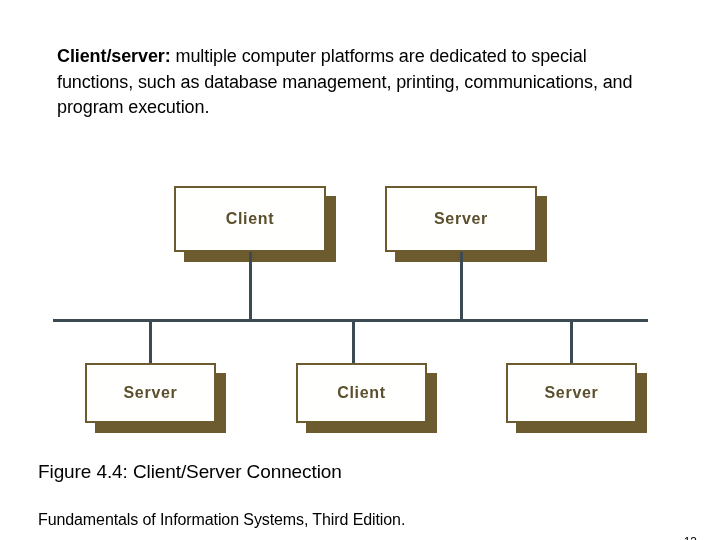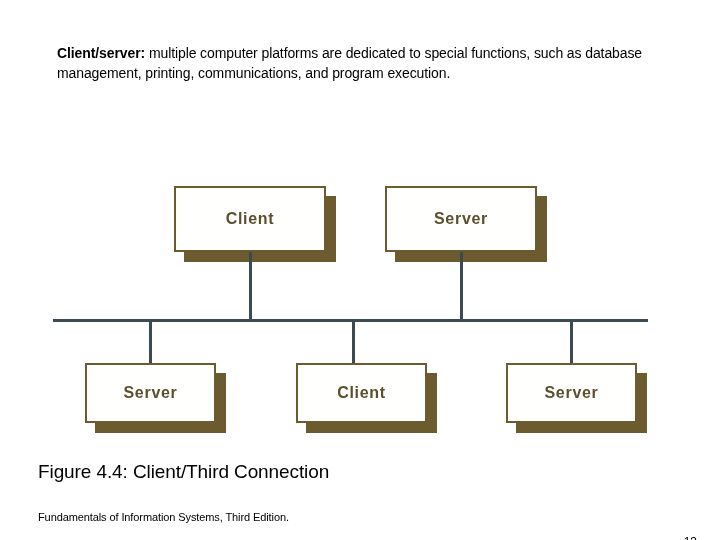--- a/index.html
+++ b/index.html
@@ -15,21 +15,21 @@
     font-family: "Liberation Sans", sans-serif;
     color: #000000;
   }
 
   
   #slide-body-text {
     position: absolute;
     left: 57px;
     top: 44px;
     width: 590px;
-    font-size: 14px;
+    font-size: 18px;
     line-height: 1.42;
     color: #000000;
     letter-spacing: -0.1px;
   }
   #slide-body-text .lead {
     font-weight: bold;
   }
 
   
   #diagram {
@@ -80,21 +80,21 @@
     font-size: 19px;
     color: #000000;
     letter-spacing: -0.1px;
   }
 
   
   #footer-text {
     position: absolute;
     left: 38px;
     top: 511px;
-    font-size: 11px;
+    font-size: 16px;
     color: #000000;
     letter-spacing: -0.1px;
   }
   #page-number {
     position: absolute;
     right: 23px;
     top: 535px;
     font-size: 12px;
     color: #000000;
   }
@@ -138,16 +138,16 @@
   <div class="node" style="left:296px; top:363px; width:131px; height:60px;">
     <span class="node-label">Client</span>
   </div>
 
   <div class="node" style="left:506px; top:363px; width:131px; height:60px;">
     <span class="node-label">Server</span>
   </div>
 
 </div>
 
-<div id="figure-caption">Figure 4.4: Client/Third Connection</div>
+<div id="figure-caption">Figure 4.4: Client/Server Connection</div>
 
 <div id="footer-text">Fundamentals of Information Systems, Third Edition.</div>
 <div id="page-number">13</div>
 
 </body></html>

